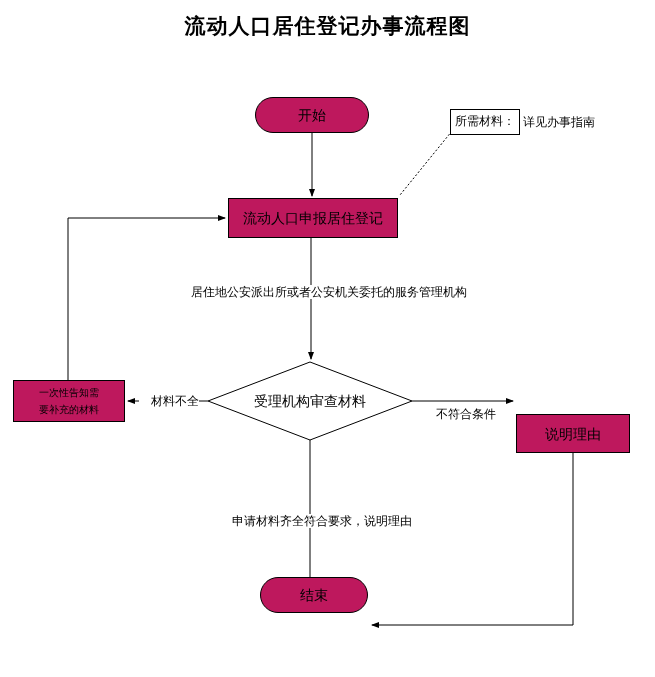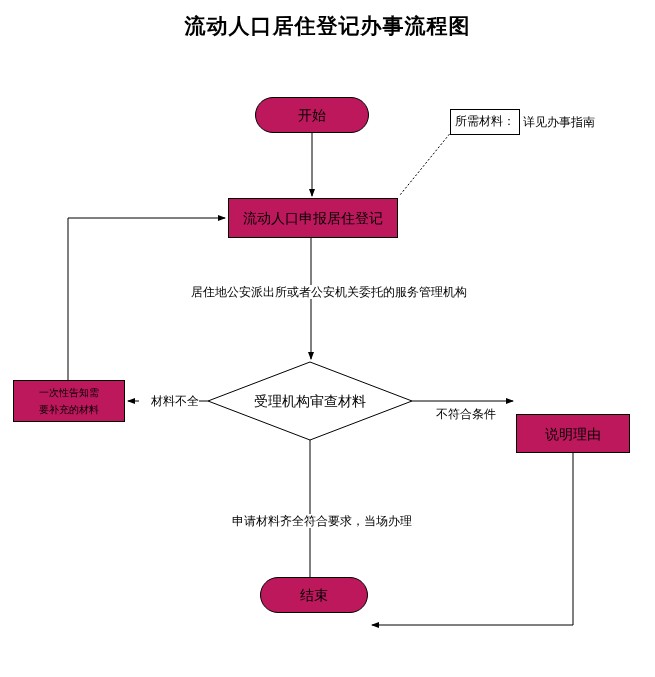--- a/index.html
+++ b/index.html
@@ -134,20 +134,20 @@
     <span>说明理由</span>
   </div>
 
   <div class="node stadium node-end">
     <span>结束</span>
   </div>
 
   <div class="lbl lbl-authority">居住地公安派出所或者公安机关委托的服务管理机构</div>
   <div class="lbl lbl-incomplete">材料不全</div>
   <div class="lbl lbl-notqualified">不符合条件</div>
-  <div class="lbl lbl-qualified">申请材料齐全符合要求，当场办理</div>
+  <div class="lbl lbl-qualified">申请材料齐全符合要求，说明理由</div>
 
   <div class="annotation">
     <span class="annotation-box">所需材料：</span>
     <span class="annotation-text">详见办事指南</span>
   </div>
 
 </div>
 
 </body></html>

